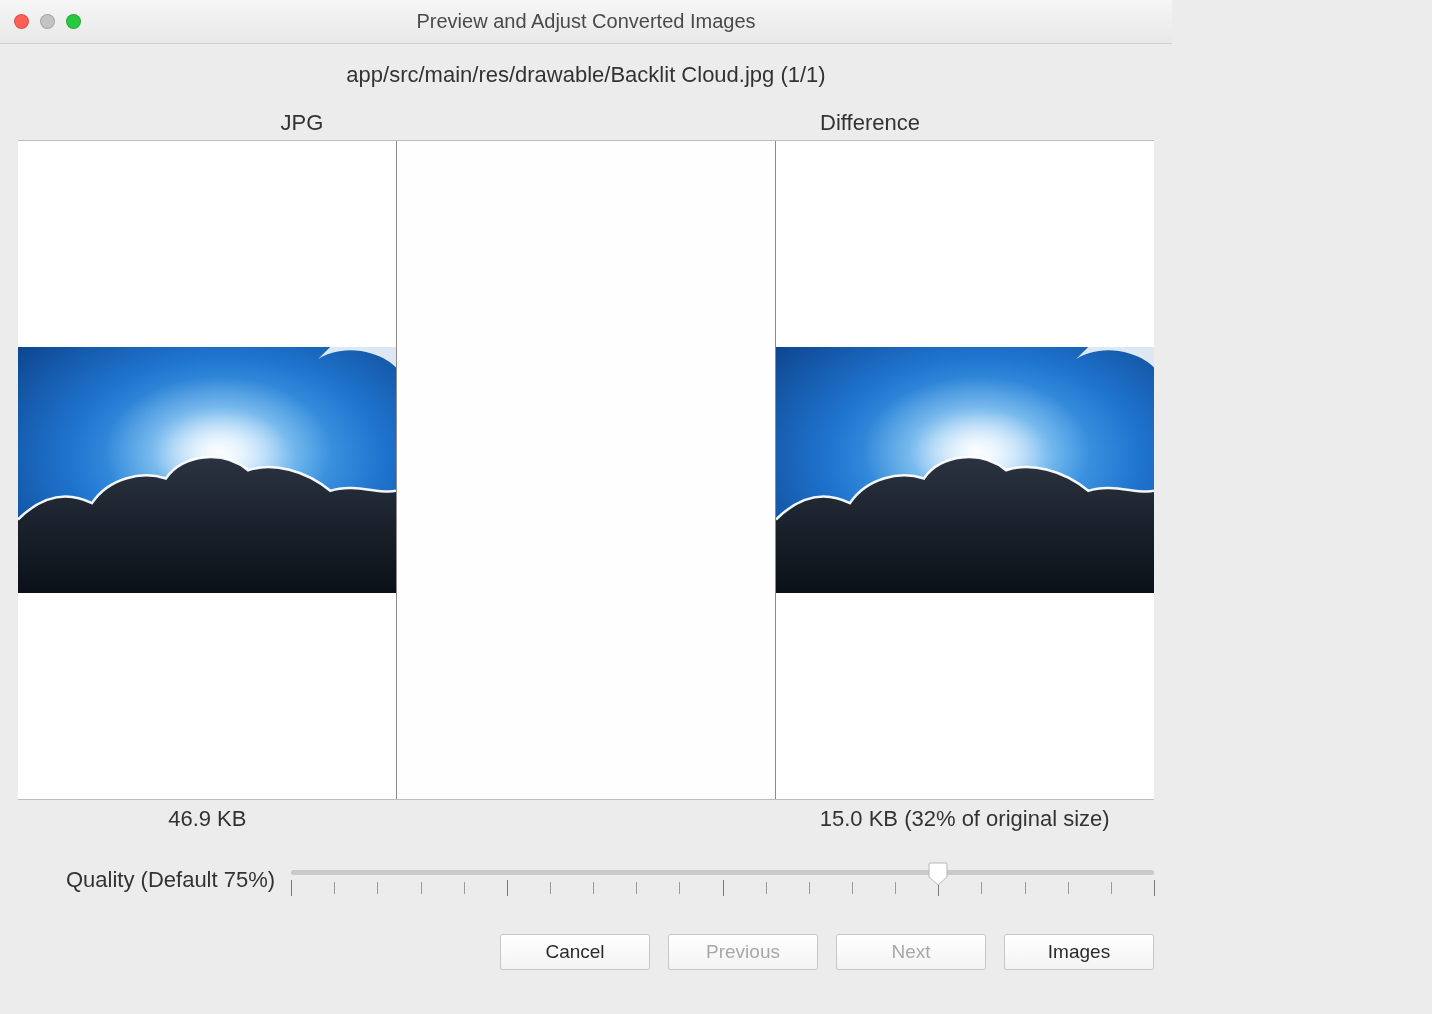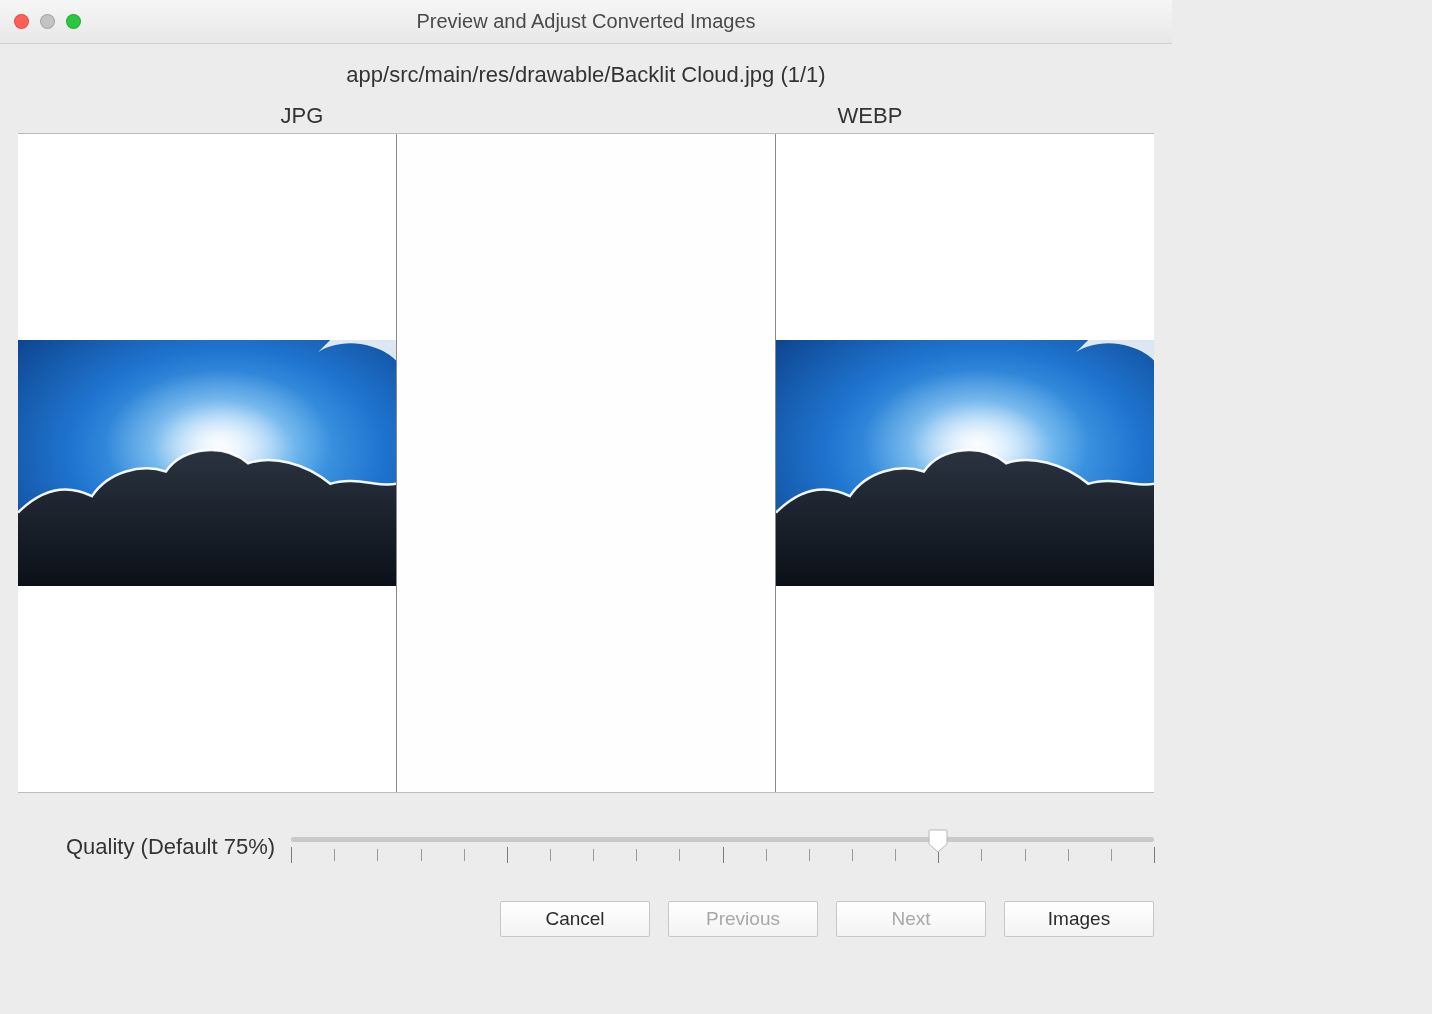--- a/index.html
+++ b/index.html
@@ -55,21 +55,21 @@
   }
   .path-line {
     text-align: center;
     font-size: 22px;
     margin: 8px 0 6px 0;
     color: #333;
   }
   .columns-header {
     display: flex;
     width: 100%;
-    margin-top: 9px;
+    margin-top: 16px;
   }
   .colh {
     flex: 1;
     text-align: center;
     font-size: 22px;
     color: #333;
     padding-bottom: 4px;
   }
   .previews {
     display: flex;
@@ -181,21 +181,21 @@
     </div>
     <div class="win-title">Preview and Adjust Converted Images</div>
   </div>
 
   <div class="content">
 
     <div class="path-line">app/src/main/res/drawable/Backlit Cloud.jpg (1/1)</div>
 
     <div class="columns-header">
       <div class="colh">JPG</div>
-      <div class="colh">WEBP</div>
+      <div class="colh">Difference</div>
     </div>
 
     <div class="previews">
       <div class="pane">
         <svg class="cloud-svg" viewBox="0 0 460 300" preserveAspectRatio="xMidYMid meet">
           <defs>
             <radialGradient id="skyA" cx="55%" cy="45%" r="75%">
               <stop offset="0%" stop-color="#cfeaff"></stop>
               <stop offset="25%" stop-color="#4aa3e8"></stop>
               <stop offset="55%" stop-color="#1f74cf"></stop>
@@ -243,21 +243,23 @@
           <rect width="460" height="300" fill="url(#skyB)"></rect>
           <rect width="460" height="300" fill="url(#glowB)"></rect>
           <path d="M0,210 C30,180 60,175 90,190 C110,160 150,150 180,160 C200,130 250,125 280,150 C310,140 350,150 380,175 C410,165 440,180 460,175 L460,300 L0,300 Z" fill="url(#cloudDarkB)"></path>
           <path d="M0,210 C30,180 60,175 90,190 C110,160 150,150 180,160 C200,130 250,125 280,150 C310,140 350,150 380,175 C410,165 440,180 460,175" fill="none" stroke="#ffffff" stroke-width="3" stroke-opacity="0.95"></path>
           <path d="M365,15 C380,5 405,0 430,8 C445,12 455,20 460,25 L460,0 L380,0 Z" fill="#f2f7fb" opacity="0.9"></path>
         </svg>
       </div>
     </div>
 
     <div class="size-row">
+      <div>46.9 KB</div>
       <div></div>
+      <div>15.0 KB (32% of original size)</div>
     </div>
 
     <div class="slider-row">
       <div class="slider-label">Quality (Default 75%)</div>
       <div class="slider-wrap">
         <div class="slider-track"></div>
         <div class="slider-ticks" id="ticks">
             <div class="tick major" style="left: 0%;"></div>
             <div class="tick" style="left: 5%;"></div>
             <div class="tick" style="left: 10%;"></div>

